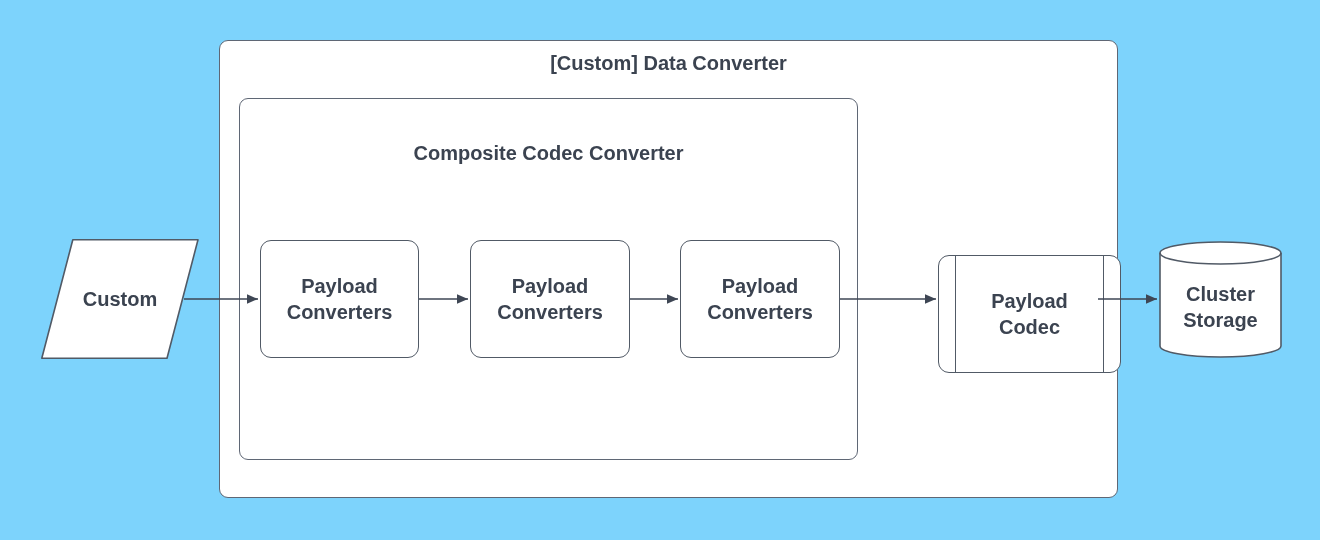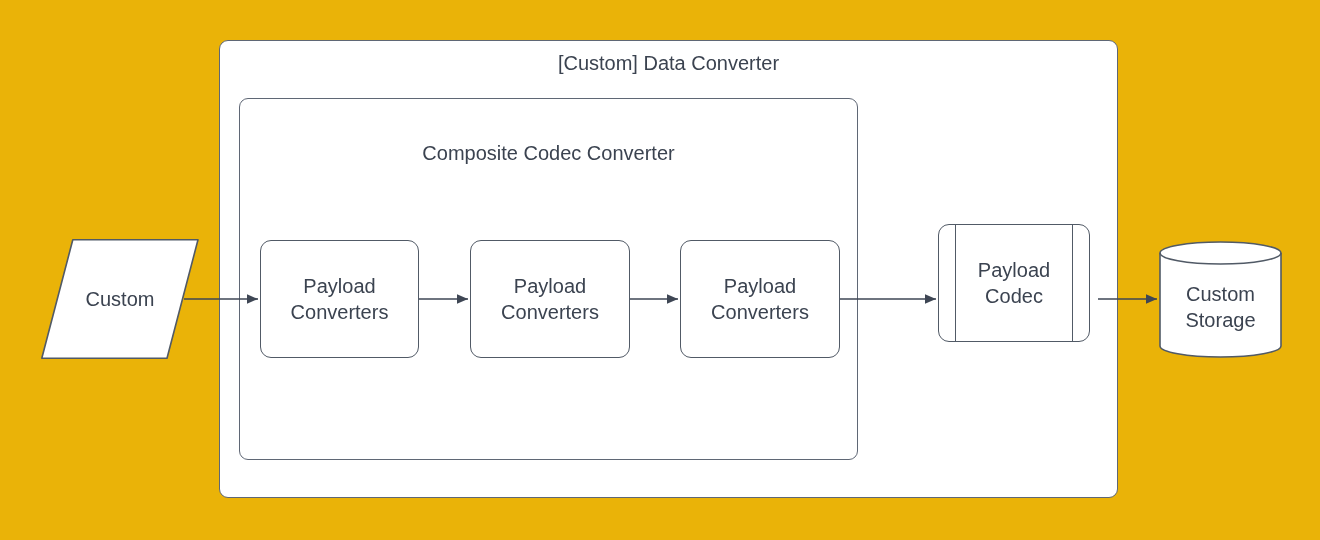--- a/index.html
+++ b/index.html
@@ -1,25 +1,26 @@
 <!DOCTYPE html>
 <html><head>
 <meta charset="utf-8">
 <style>
   html, body { margin: 0; padding: 0; background: #ffffff; }
   .canvas {
     position: relative;
     width: 1320px;
     height: 540px;
-    background: #eab308;
+    background: #7dd3fc;
     font-family: "Liberation Sans", sans-serif;
     color: #3b4350;
     font-size: 20px;
     line-height: 26px;
     overflow: hidden;
+    font-weight: bold;
   }
   .node { position: absolute; box-sizing: border-box; }
   .container {
     border: 1.6px solid #5f6775;
     border-radius: 9px;
     background: #ffffff;
   }
   .container-label {
     position: absolute;
     left: 0; right: 0;
@@ -77,36 +78,36 @@
   </div>
 
   <div class="node box" style="left:470px; top:240px; width:160px; height:118px;">
     <div class="lbl">Payload Converters</div>
   </div>
 
   <div class="node box" style="left:680px; top:240px; width:160px; height:118px;">
     <div class="lbl">Payload Converters</div>
   </div>
 
-  <div class="node box" style="left:938px; top:224px; width:152px; height:118px;">
+  <div class="node box" style="left:938px; top:255px; width:183px; height:118px;">
     <div class="codec-bar left"></div>
     <div class="codec-bar right"></div>
     <div class="lbl" style="width:120px;">Payload Codec</div>
   </div>
 
   <svg class="shape-svg" style="left:41px; top:239px;" width="158" height="120">
     <polygon points="31.8,0.8 157,0.8 126,119.2 0.8,119.2" fill="#ffffff" stroke="#515a66" stroke-width="1.6" stroke-linejoin="round"></polygon>
   </svg>
   <div class="shape-label" style="left:41px; top:239px; width:158px; height:120px;">Custom</div>
 
   <svg class="shape-svg" style="left:1159px; top:241px;" width="123" height="117">
     <path d="M1,12 a60.5,11 0 0 1 121,0 v93 a60.5,11 0 0 1 -121,0 z" fill="#ffffff" stroke="#515a66" stroke-width="1.6"></path>
     <path d="M1,12 a60.5,11 0 0 0 121,0" fill="none" stroke="#515a66" stroke-width="1.6"></path>
   </svg>
-  <div class="shape-label" style="left:1159px; top:263px; width:123px; height:88px;">Custom Storage</div>
+  <div class="shape-label" style="left:1159px; top:263px; width:123px; height:88px;">Cluster Storage</div>
 
   <svg class="arrow-layer" viewBox="0 0 1320 540">
     <defs>
       <marker id="ah" viewBox="0 0 12 12" refX="11" refY="6" markerWidth="12" markerHeight="12" markerUnits="userSpaceOnUse" orient="auto">
         <path d="M0,1.3 L11,6 L0,10.7 Z" fill="#3e4654"></path>
       </marker>
     </defs>
     <g stroke="#3e4654" stroke-width="1.5">
       <line x1="184" y1="299" x2="258" y2="299" marker-end="url(#ah)"></line>
       <line x1="419" y1="299" x2="468" y2="299" marker-end="url(#ah)"></line>

